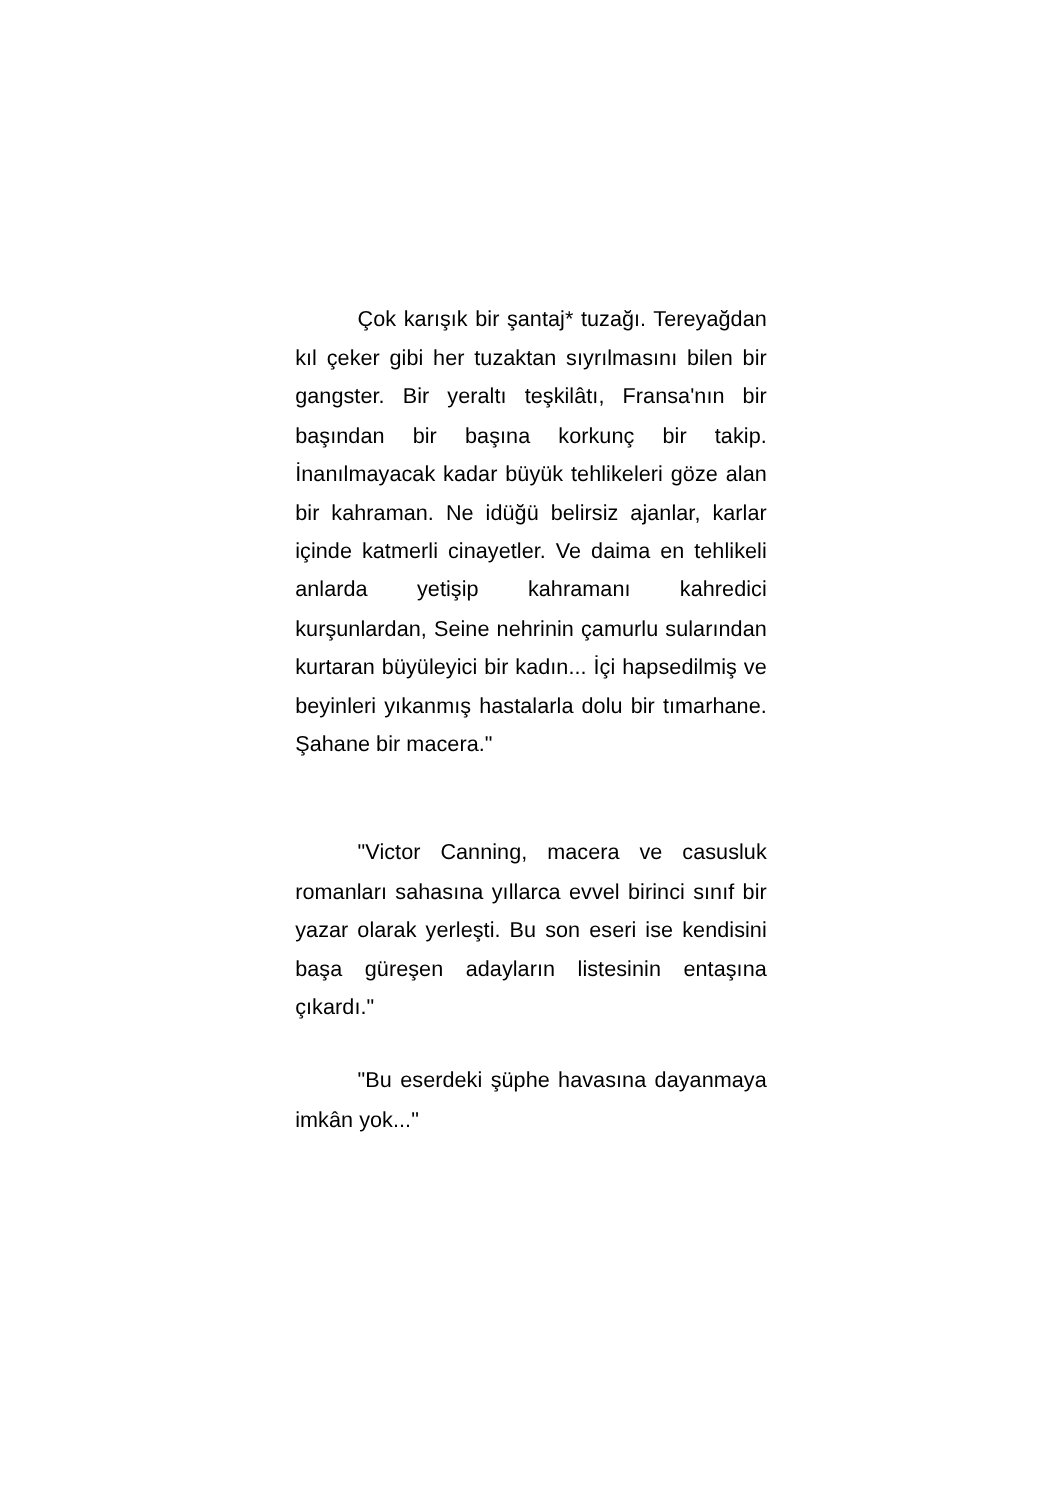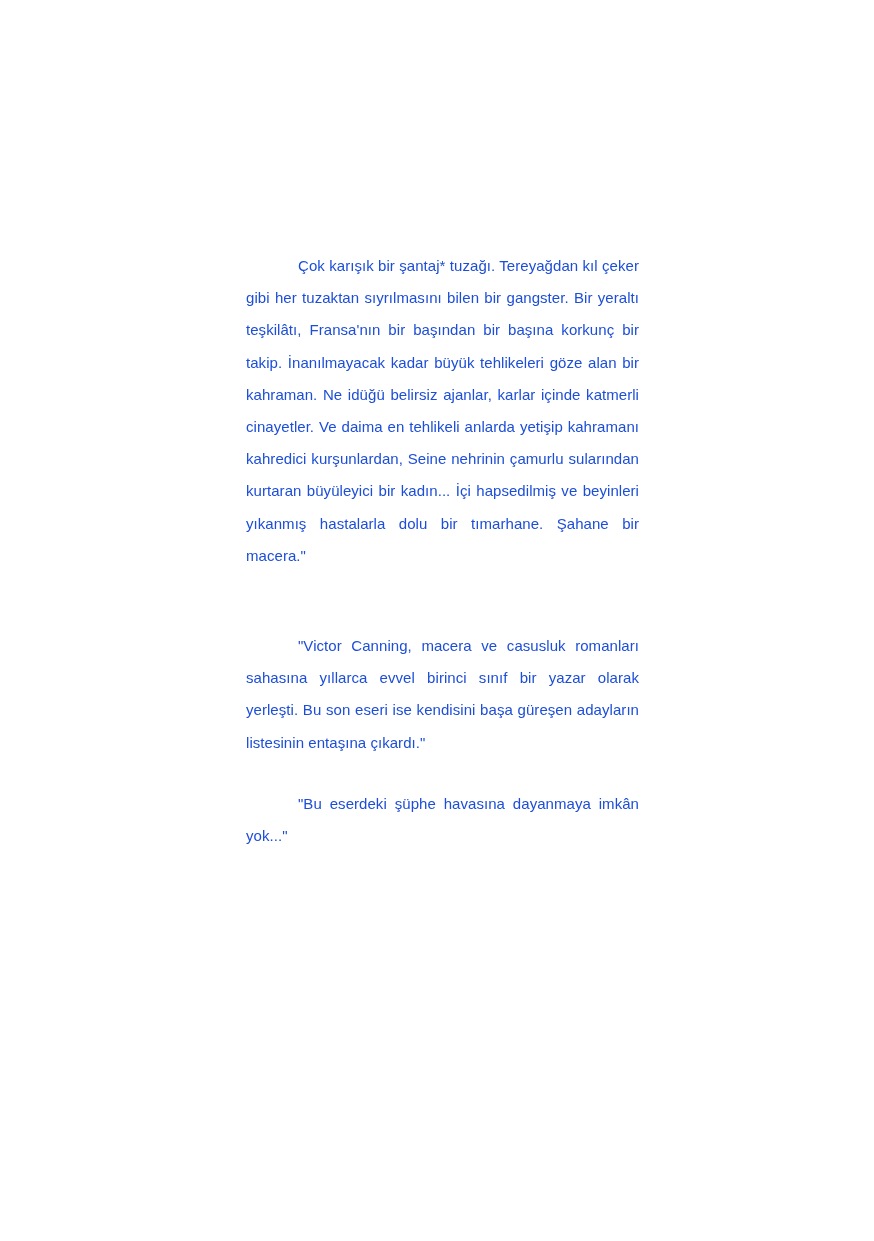--- a/index.html
+++ b/index.html
@@ -22,23 +22,23 @@
 
   .text-column {
     position: absolute;
     left: 246px;
     top: 250px;
     width: 393px;
   }
 
   .body-paragraph {
     margin: 0;
-    font-size: 15px;
+    font-size: 18px;
     line-height: 32.2px;
-    color: #1d4ed8;
+    color: #000000;
     text-align: justify;
     text-justify: inter-word;
     text-indent: 52px;
     font-weight: 400;
     letter-spacing: 0.05px;
     word-spacing: 0px;
     hyphens: none;
     -webkit-hyphens: none;
   }
 

